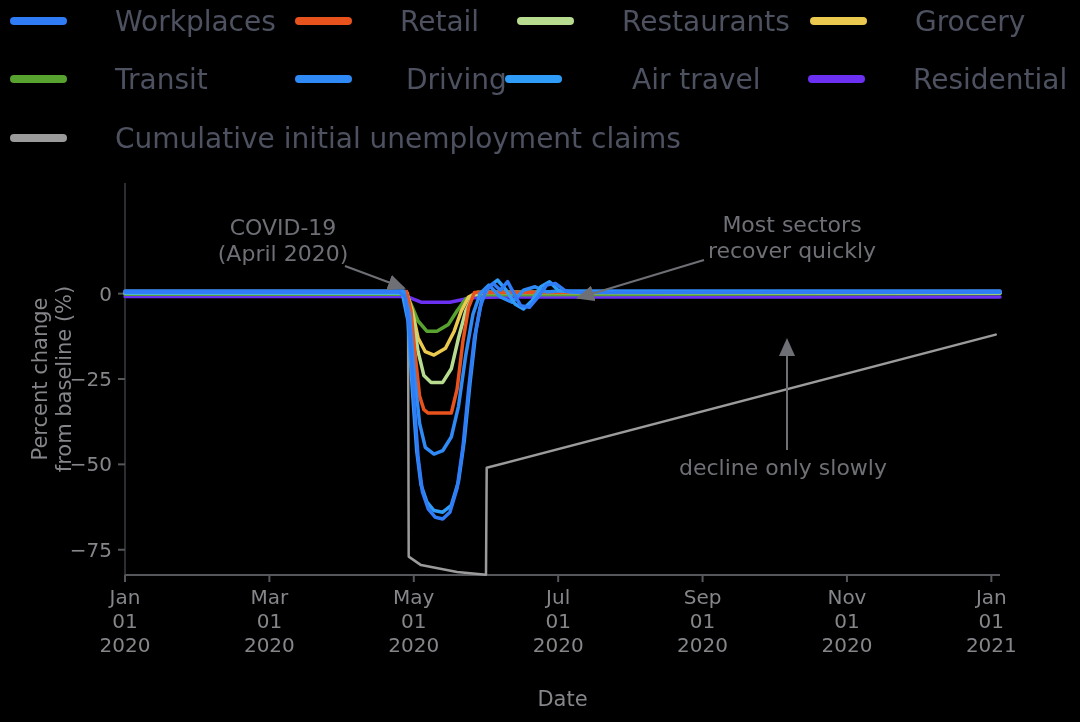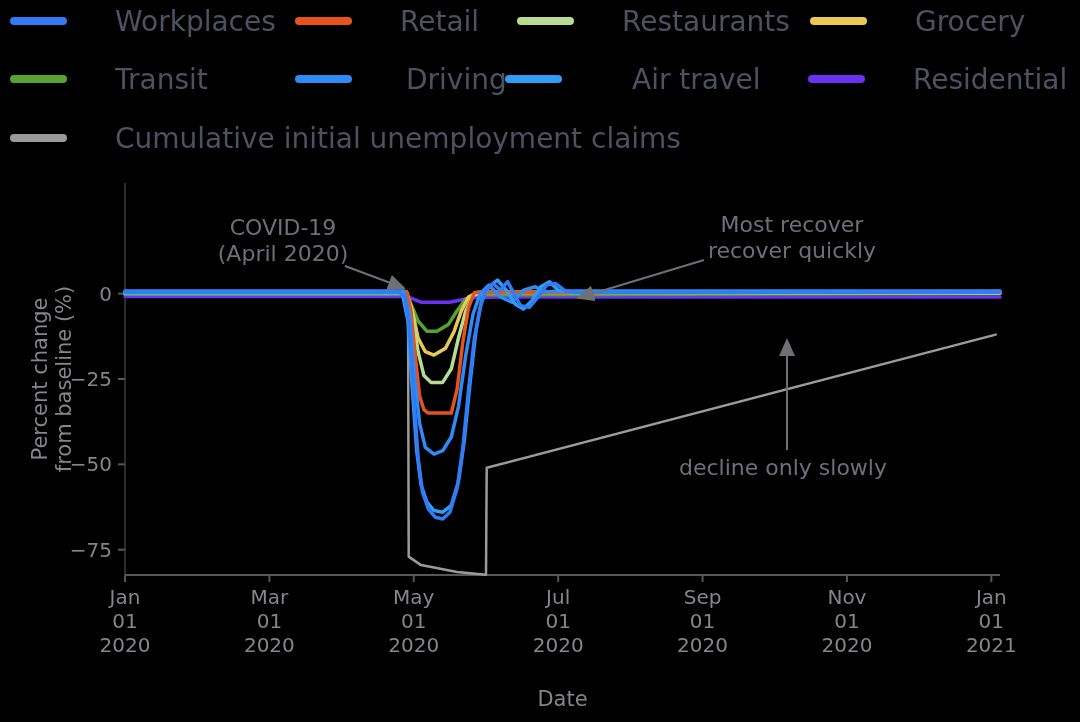--- a/index.html
+++ b/index.html
@@ -107,21 +107,21 @@
         <span class="legend-label">Cumulative initial unemployment claims</span>
       </div>
     </div>
 
   <div class="ann" style="left:283px;top:186px;margin-top:29px;">
     <div>COVID-19</div>
     <div>(April 2020)</div>
   </div>
 
   <div class="ann" style="left:792px;top:212px;">
-    <div>Most recover</div>
+    <div>Most sectors</div>
     <div>recover quickly</div>
   </div>
 
   <div class="ann" style="left:783px;top:455px;">
     <div>decline only slowly</div>
   </div>
 
 </div>
 
 </body></html>

